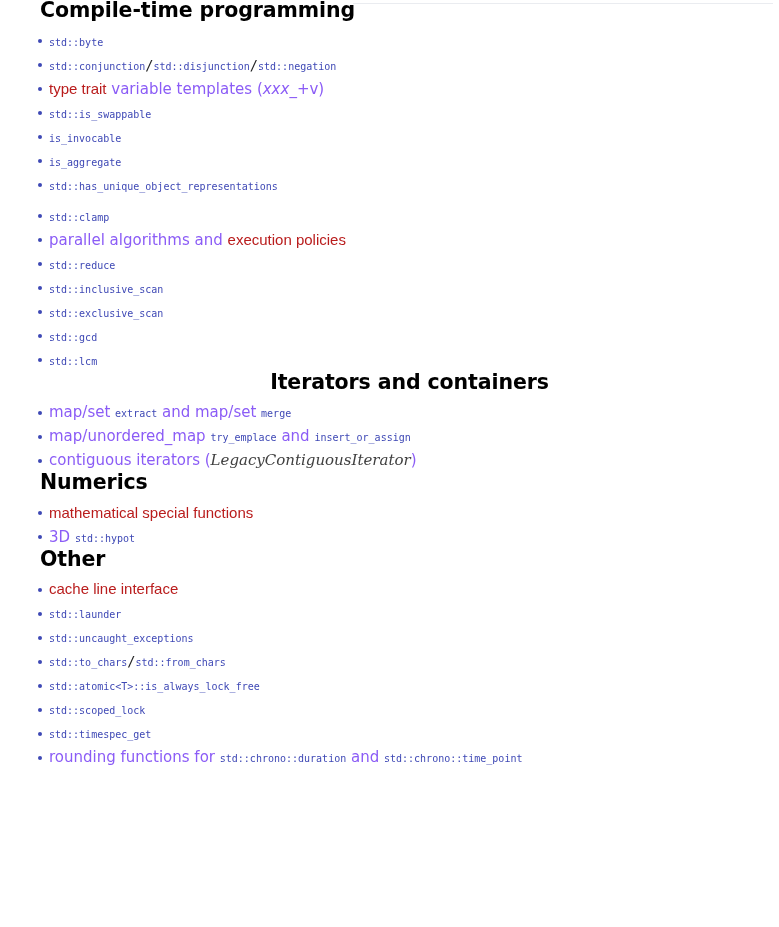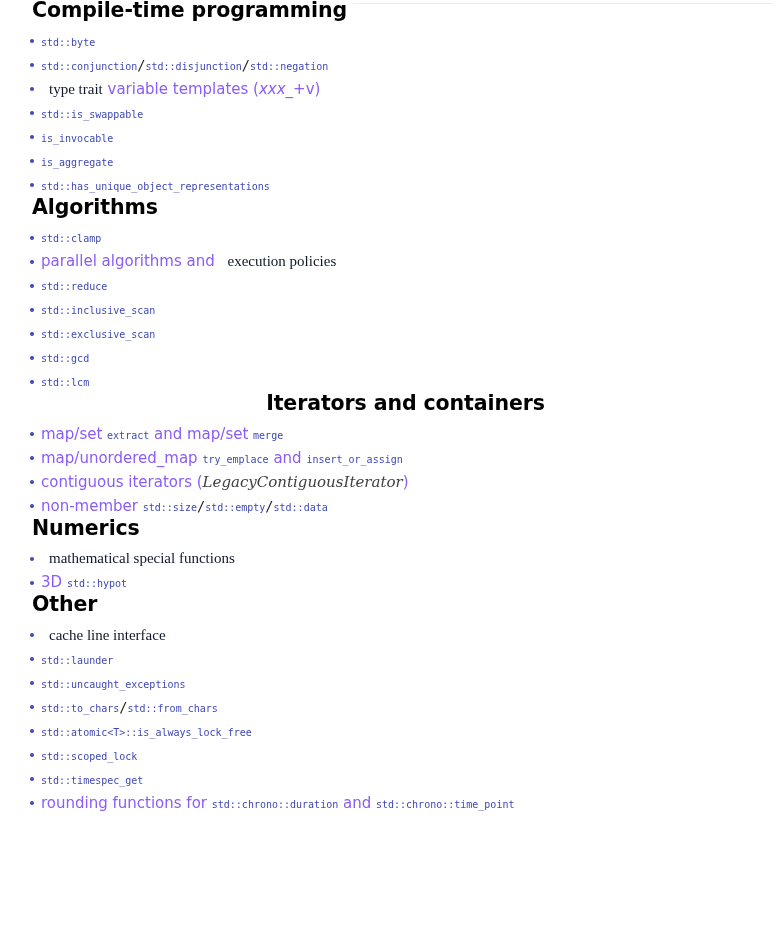--- a/index.html
+++ b/index.html
@@ -22,21 +22,21 @@
   .top-rule {
     position: absolute;
     left: 353px;
     top: 3px;
     width: 420px;
     height: 1px;
     background: #eaecf0;
   }
 
   .page {
-    padding: 0 0 0 8px;
+    padding: 0 0 0 16px;
     position: relative;
   }
 
   h2.section-heading {
     font-family: "DejaVu Sans", sans-serif;
     font-weight: bold;
     font-size: 20.5px;
     line-height: 1.05;
     color: #000000;
     margin: 0 0 0 0;
@@ -76,24 +76,23 @@
     border-radius: 50%;
     background: #3e48b5;
   }
 
   
   .plain {
     font-family: "DejaVu Sans", sans-serif;
     color: #8b5cf6;
   }
   .link {
-    font-family: Liberation Serif, serif;
-    color: #0f172a;
+    font-family: Liberation Sans, sans-serif;
+    color: #b91c1c;
     text-decoration: none;
-    margin-left: 8px;
   }
   .code {
     font-family: "DejaVu Sans Mono", monospace;
     font-size: 13.6px;
     color: #202122;
   }
   .codelink {
     font-family: "DejaVu Sans Mono", monospace;
     font-size: 10px;
     color: #3e48b5;
@@ -119,36 +118,34 @@
     <h2 class="section-heading sec-compile">Compile-time programming</h2>
     <ul class="feature-list">
       <li><a class="codelink" href="#">std::byte</a></li>
       <li><a class="codelink" href="#">std::conjunction</a><span class="code">/</span><a class="codelink" href="#">std::disjunction</a><span class="code">/</span><a class="codelink" href="#">std::negation</a></li>
       <li><a class="link" href="#">type trait</a><span class="plain"> variable templates (</span><span class="plain italic">xxx</span><span class="plain">_</span><span class="plain">+v)</span></li>
       <li><a class="codelink" href="#">std::is_swappable</a></li>
       <li><a class="codelink" href="#">is_invocable</a></li>
       <li><a class="codelink" href="#">is_aggregate</a></li>
       <li><a class="codelink" href="#">std::has_unique_object_representations</a></li>
     </ul>
-    <h2 class="section-heading sec-algo">Algorithms</h2>
     <ul class="feature-list">
       <li><a class="codelink" href="#">std::clamp</a></li>
       <li><span class="plain">parallel algorithms</span><span class="plain"> and </span><a class="link" href="#">execution policies</a></li>
       <li><a class="codelink" href="#">std::reduce</a></li>
       <li><a class="codelink" href="#">std::inclusive_scan</a></li>
       <li><a class="codelink" href="#">std::exclusive_scan</a></li>
       <li><a class="codelink" href="#">std::gcd</a></li>
       <li><a class="codelink" href="#">std::lcm</a></li>
     </ul>
     <h2 class="section-heading sec-iter">Iterators and containers</h2>
     <ul class="feature-list">
       <li><span class="plain">map/set </span><a class="codelink" href="#">extract</a><span class="plain"> and </span><span class="plain">map/set </span><a class="codelink" href="#">merge</a></li>
       <li><span class="plain">map/unordered_map </span><a class="codelink" href="#">try_emplace</a><span class="plain"> and </span><a class="codelink" href="#">insert_or_assign</a></li>
       <li><span class="plain">contiguous iterators (</span><a class="serif-italic-link" href="#">LegacyContiguousIterator</a><span class="plain">)</span></li>
-      <li><span class="plain">non-member </span><a class="codelink" href="#">std::size</a><span class="code">/</span><a class="codelink" href="#">std::empty</a><span class="code">/</span><a class="codelink" href="#">std::data</a></li>
     </ul>
     <h2 class="section-heading sec-num">Numerics</h2>
     <ul class="feature-list">
       <li><a class="link" href="#">mathematical special functions</a></li>
       <li><span class="plain">3D </span><a class="codelink" href="#">std::hypot</a></li>
     </ul>
     <h2 class="section-heading sec-other">Other</h2>
     <ul class="feature-list">
       <li><a class="link" href="#">cache line interface</a></li>
       <li><a class="codelink" href="#">std::launder</a></li>

